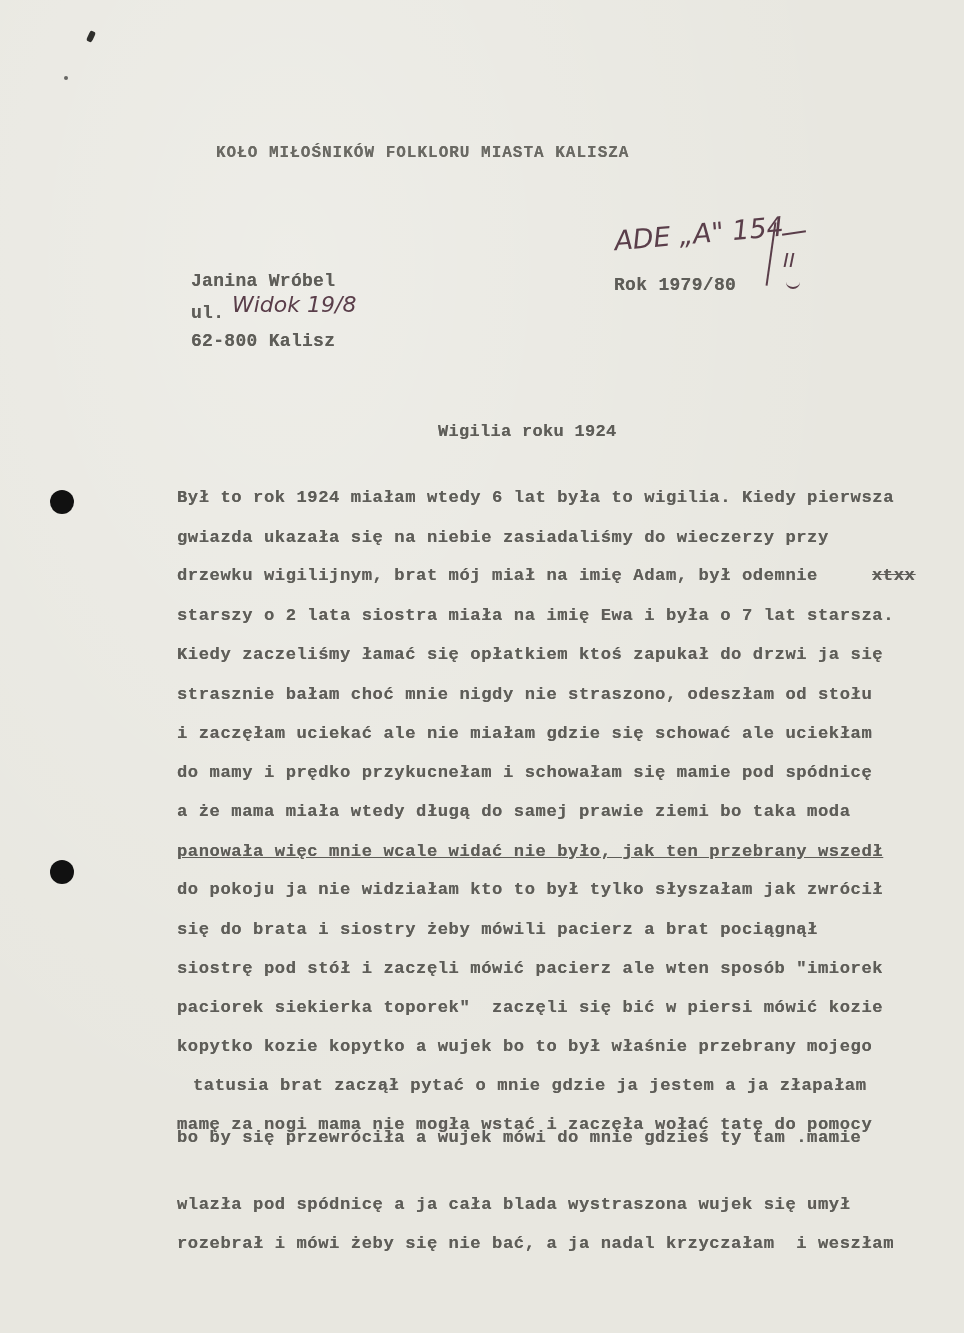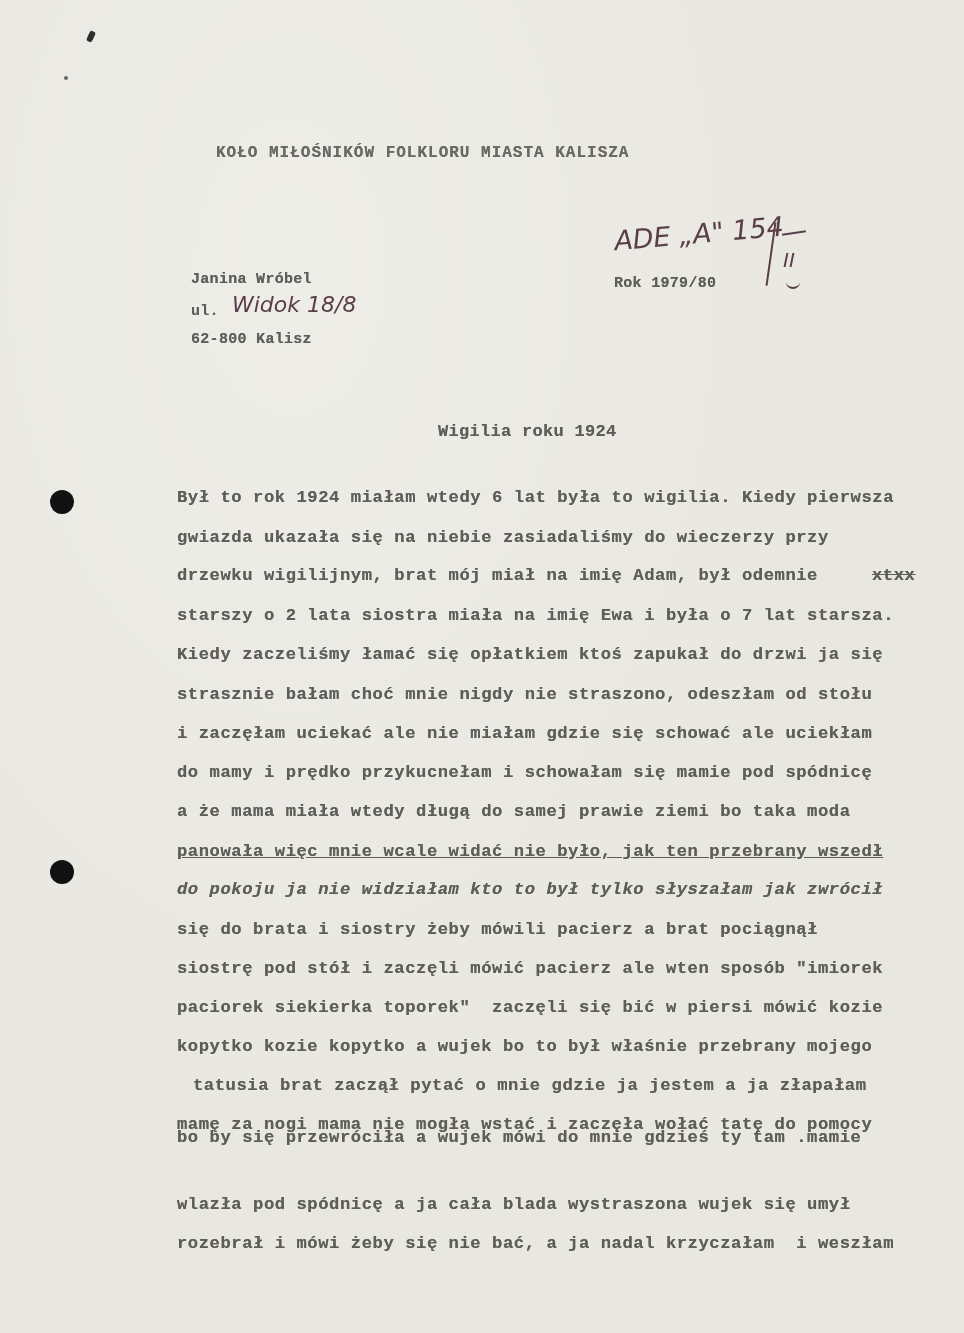--- a/index.html
+++ b/index.html
@@ -44,21 +44,21 @@
       color: #5e5d58;
       letter-spacing: 0.3px;
       text-shadow: 0 0 0.6px rgba(60,60,55,0.6);
     }
     .header-line {
       font-size: 16px;
       letter-spacing: 1px;
       color: #6a6963;
     }
     .addr {
-      font-size: 15px;
+      font-size: 18px;
       font-family: Liberation Mono, monospace;
     }
     .title {
       font-size: 17px;
     }
     .body-line {
       font-size: 17.2px;
       letter-spacing: 0.55px;
     }
     .hand {
@@ -83,40 +83,40 @@
   <div class="typed header-line" style="left:216px;top:144px;">KOŁO MIŁOŚNIKÓW FOLKLORU MIASTA KALISZA</div>
 
   <div class="hand" style="left:614px;top:218px;font-size:27px;transform:rotate(-5deg);">ADE „A" 154</div>
   <div style="position:absolute;left:770px;top:222px;width:2px;height:64px;background:#5a3e4a;transform:rotate(8deg);"></div>
   <div style="position:absolute;left:782px;top:232px;width:24px;height:2px;background:#5a3e4a;transform:rotate(-8deg);"></div>
   <div class="hand" style="left:783px;top:248px;font-size:20px;">II</div>
   <div style="position:absolute;left:786px;top:281px;width:14px;height:6px;border-bottom:2px solid #5a3e4a;border-radius:0 0 8px 8px;"></div>
 
   <div class="typed addr" style="left:191px;top:271px;">Janina Wróbel</div>
   <div class="typed addr" style="left:191px;top:303px;">ul.</div>
-  <div class="hand" style="left:232px;top:292px;font-size:22px;">Widok 18/8</div>
+  <div class="hand" style="left:232px;top:292px;font-size:22px;">Widok 19/8</div>
   <div class="typed addr" style="left:191px;top:331px;">62-800 Kalisz</div>
 
   <div class="typed addr" style="left:614px;top:275px;">Rok 1979/80</div>
 
   <div class="typed title" style="left:438px;top:422px;">Wigilia roku 1924</div>
 
   <div>
     <div class="typed body-line" style="left:177px;top:488px;">Był to rok 1924 miałam wtedy 6 lat była to wigilia. Kiedy pierwsza</div>
     <div class="typed body-line" style="left:177px;top:528px;">gwiazda ukazała się na niebie zasiadaliśmy do wieczerzy przy</div>
     <div class="typed body-line" style="left:177px;top:566px;">drzewku wigilijnym, brat mój miał na imię Adam, był odemnie</div>
     <div class="typed body-line" style="left:872px;top:566px;text-decoration:line-through;">xtxx</div>
     <div class="typed body-line" style="left:177px;top:606px;">starszy o 2 lata siostra miała na imię Ewa i była o 7 lat starsza.</div>
     <div class="typed body-line" style="left:177px;top:645px;">Kiedy zaczeliśmy łamać się opłatkiem ktoś zapukał do drzwi ja się</div>
     <div class="typed body-line" style="left:177px;top:685px;">strasznie bałam choć mnie nigdy nie straszono, odeszłam od stołu</div>
     <div class="typed body-line" style="left:177px;top:724px;">i zaczęłam uciekać ale nie miałam gdzie się schować ale uciekłam</div>
     <div class="typed body-line" style="left:177px;top:763px;">do mamy i prędko przykucnełam i schowałam się mamie pod spódnicę</div>
     <div class="typed body-line" style="left:177px;top:802px;">a że mama miała wtedy długą do samej prawie ziemi bo taka moda</div>
     <div class="typed body-line" style="left:177px;top:842px;text-decoration:underline;">panowała więc mnie wcale widać nie było, jak ten przebrany wszedł</div>
-    <div class="typed body-line" style="left:177px;top:880px;font-style:italic;">do pokoju ja nie widziałam kto to był tylko słyszałam jak zwrócił</div>
+    <div class="typed body-line" style="left:177px;top:880px;">do pokoju ja nie widziałam kto to był tylko słyszałam jak zwrócił</div>
     <div class="typed body-line" style="left:177px;top:920px;">się do brata i siostry żeby mówili pacierz a brat pociągnął</div>
     <div class="typed body-line" style="left:177px;top:959px;">siostrę pod stół i zaczęli mówić pacierz ale wten sposób "imiorek</div>
     <div class="typed body-line" style="left:177px;top:998px;">paciorek siekierka toporek"  zaczęli się bić w piersi mówić kozie</div>
     <div class="typed body-line" style="left:177px;top:1037px;">kopytko kozie kopytko a wujek bo to był właśnie przebrany mojego</div>
     <div class="typed body-line" style="left:193px;top:1076px;">tatusia brat zaczął pytać o mnie gdzie ja jestem a ja złapałam</div>
     <div class="typed body-line" style="left:177px;top:1115px;text-align:right;">mamę za nogi mama nie mogła wstać i zaczęła wołać tatę do pomocy</div>
     <div class="typed body-line" style="left:177px;top:1128px;">bo by się przewróciła a wujek mówi do mnie gdzieś ty tam .mamie</div>
     <div class="typed body-line" style="left:177px;top:1195px;">wlazła pod spódnicę a ja cała blada wystraszona wujek się umył</div>
     <div class="typed body-line" style="left:177px;top:1234px;">rozebrał i mówi żeby się nie bać, a ja nadal krzyczałam  i weszłam</div>
   </div>

